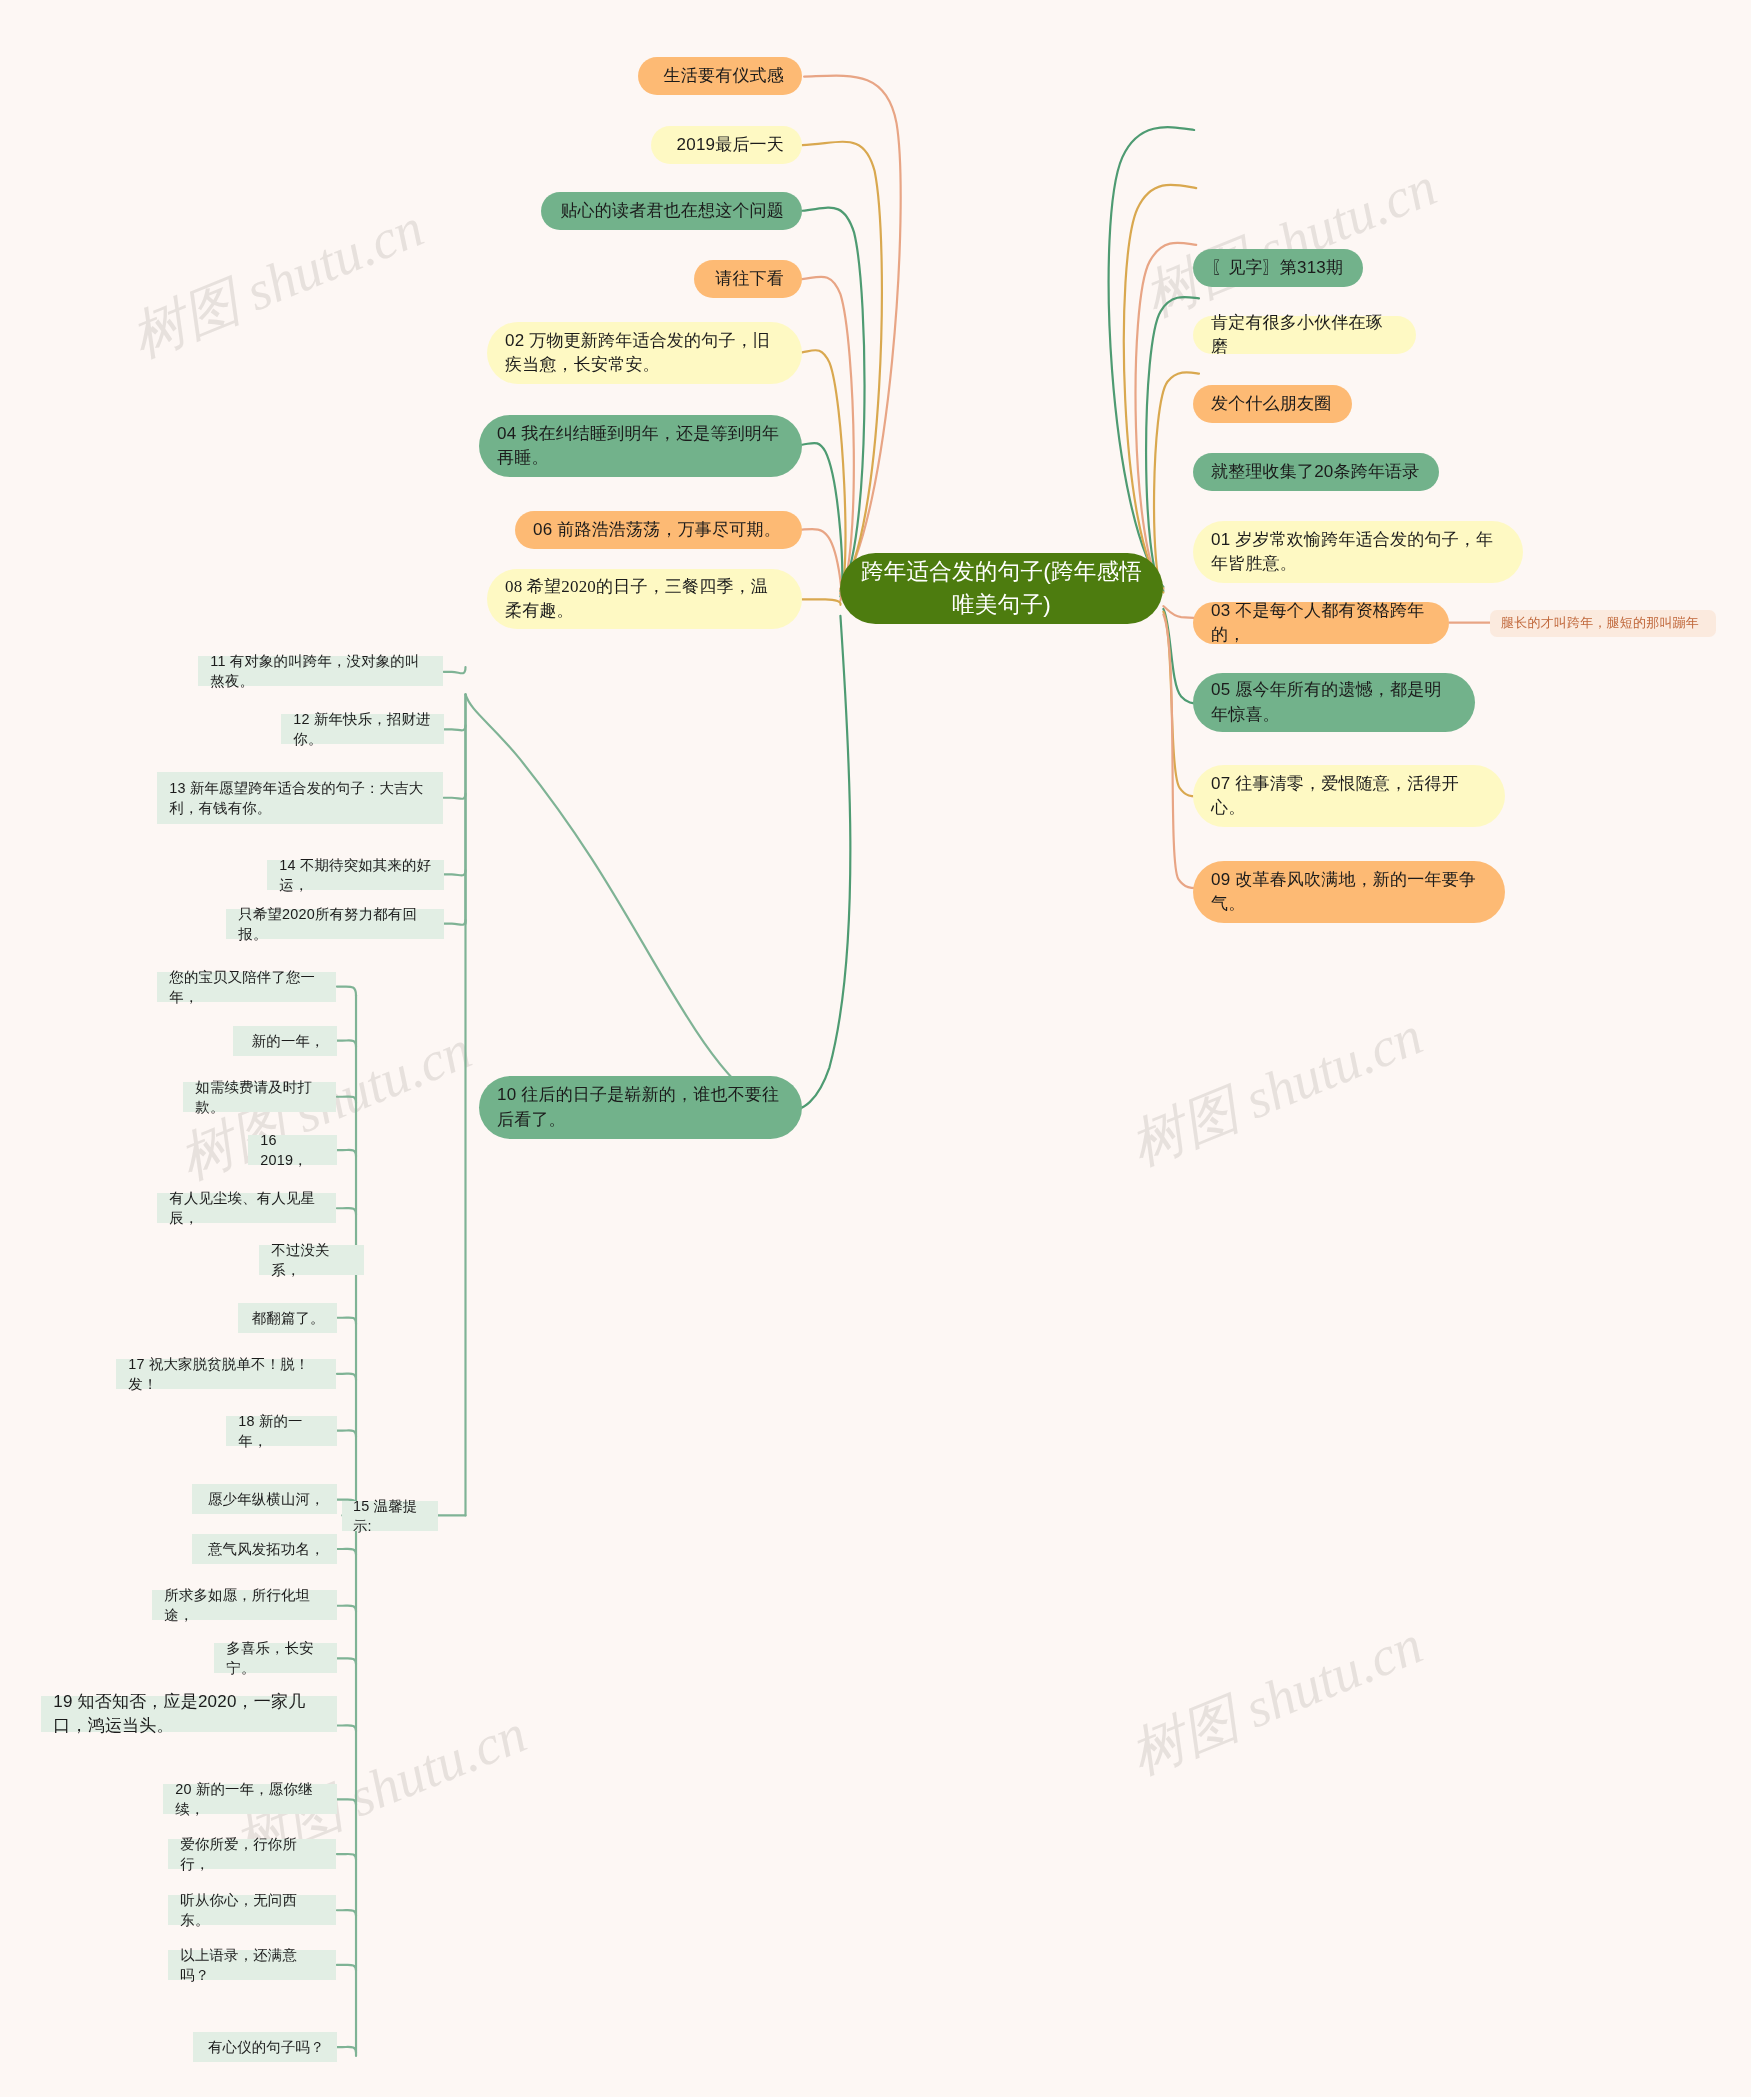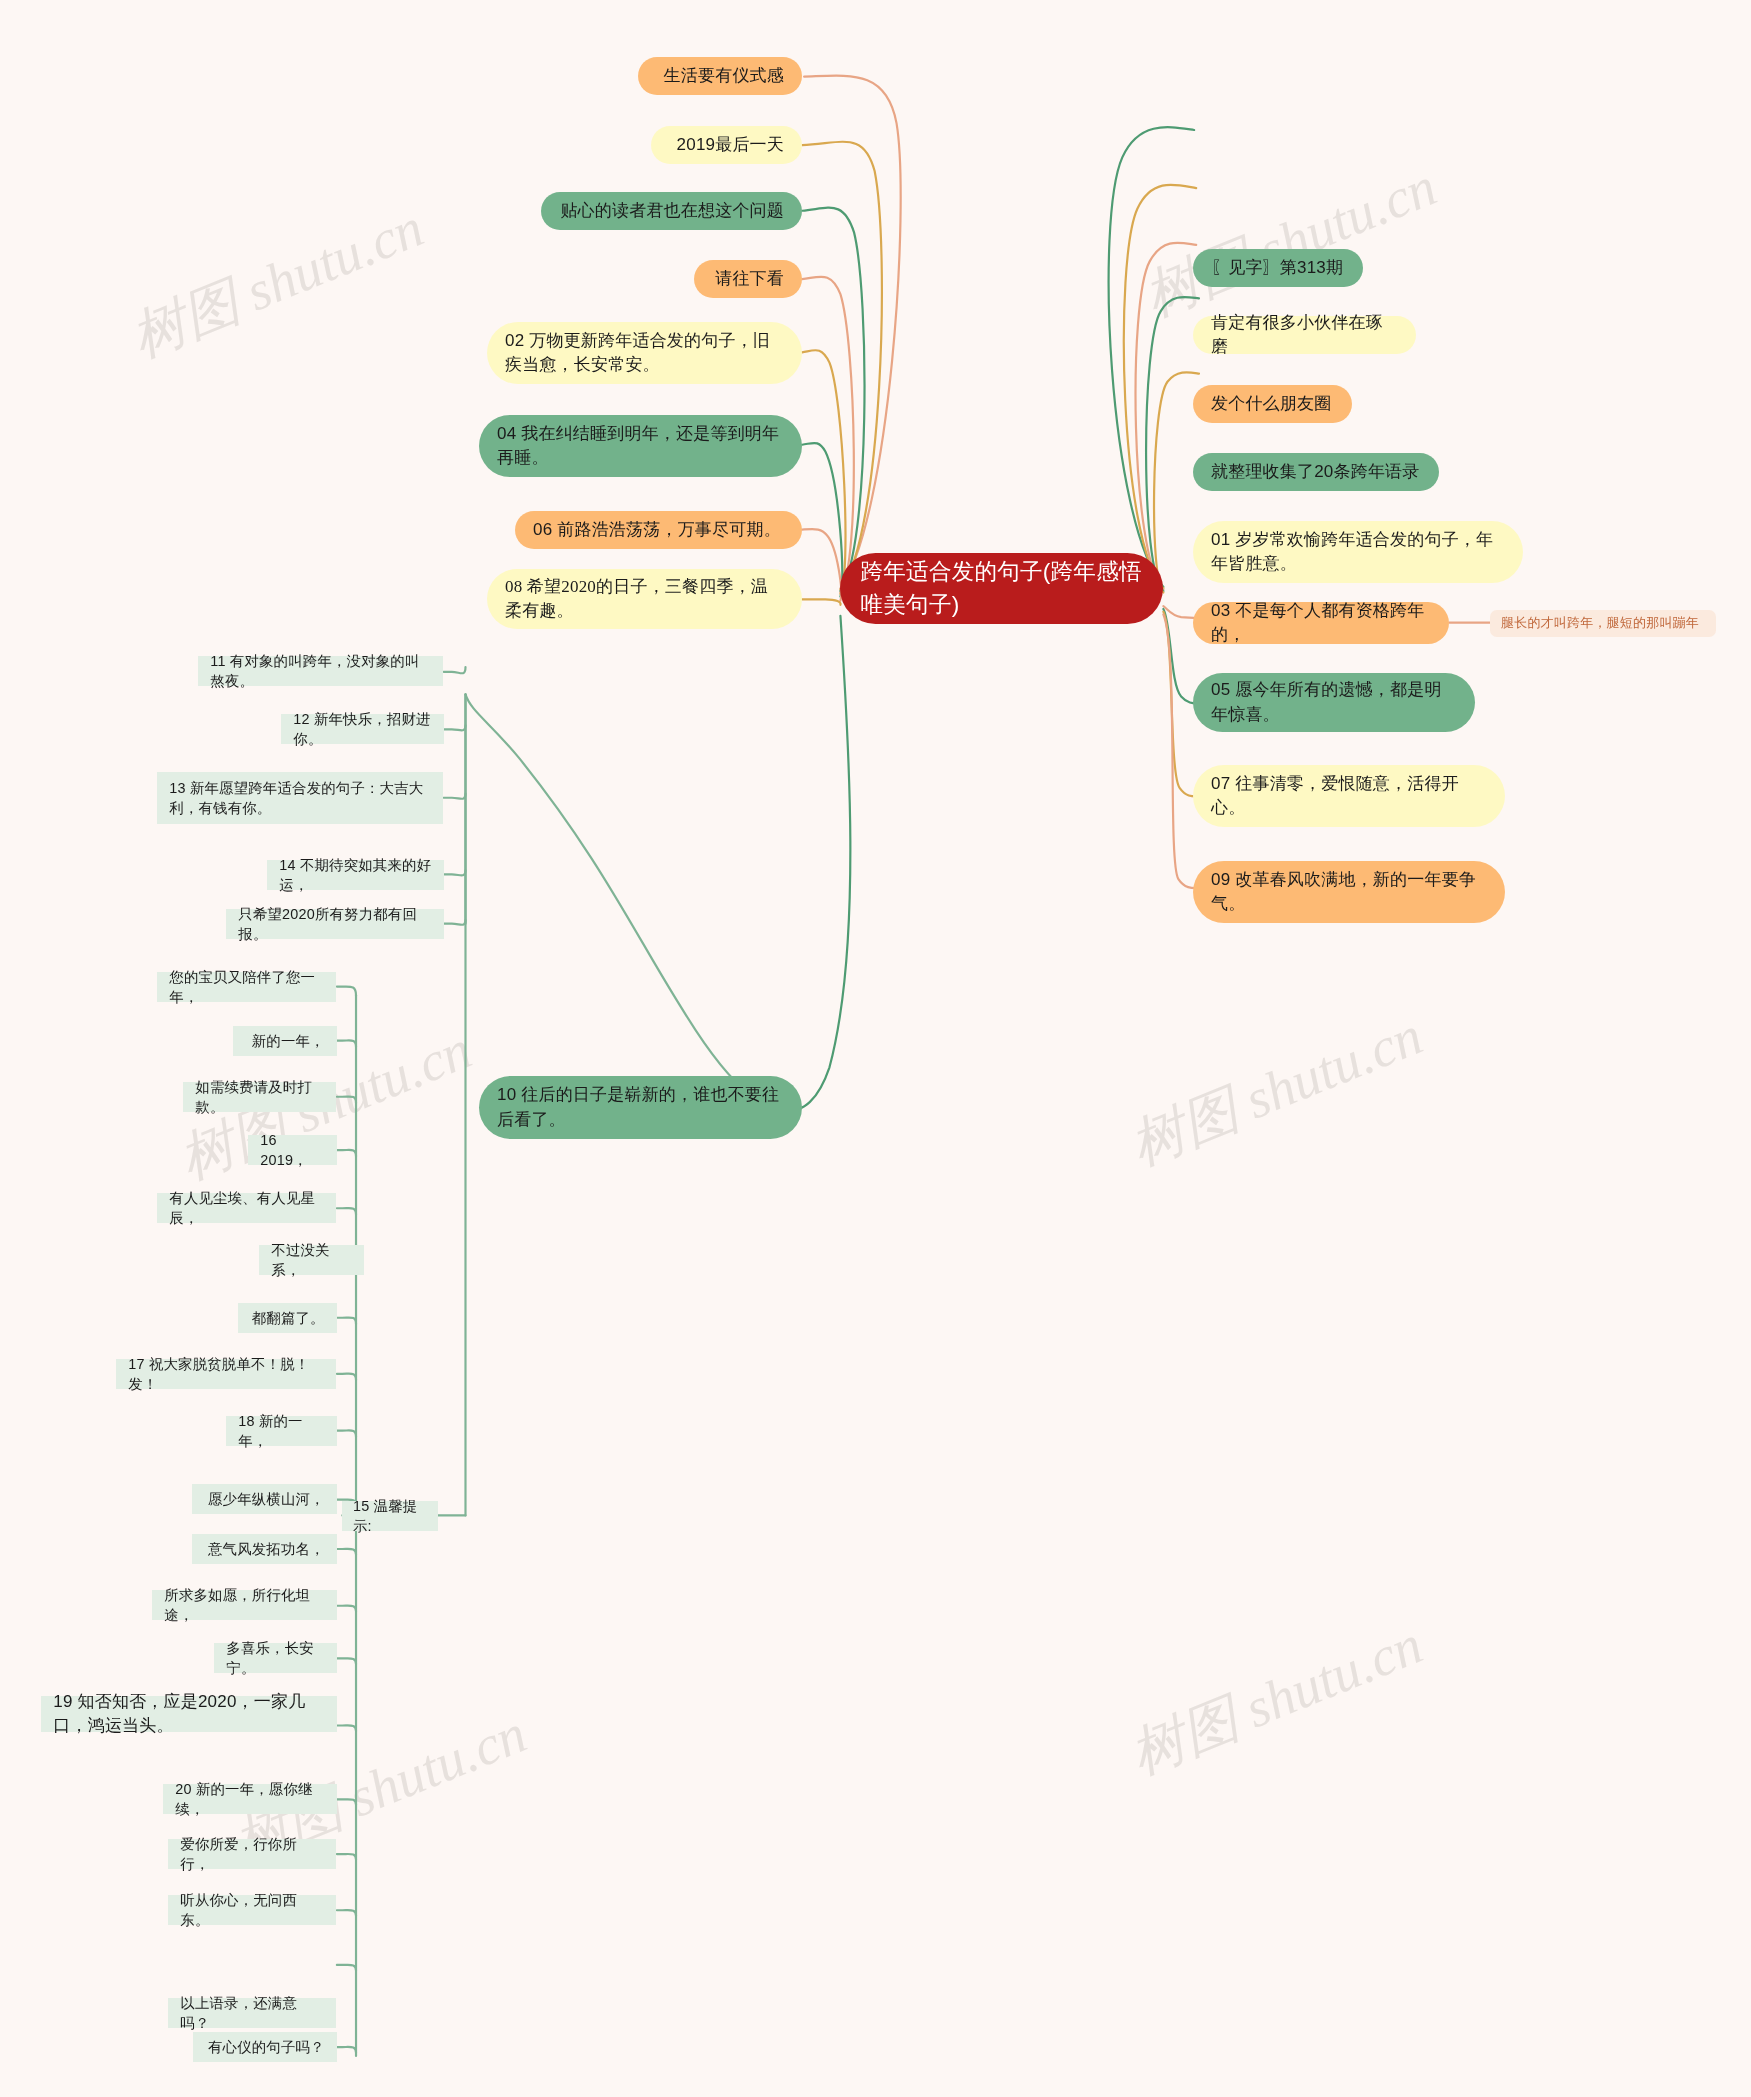--- a/index.html
+++ b/index.html
@@ -18,24 +18,24 @@
     display:flex;align-items:center;
     border-radius:684px;
     padding:9.6px 18px;
     line-height:1.42;
     color:#1b1b1b;
     font-size:17px;
     letter-spacing:0.2px;
     white-space:normal;
   }
   .node.center{
-    background:#b91c1c;color:#ffffff;
+    background:#4d7c0f;color:#ffffff;
     border-radius:38px;
     font-size:22.6px;
-    text-align:left;
+    text-align:center;
     justify-content:center;
     padding:15px 20.5px;
     line-height:1.45;
   }
   .c-green{background:#72b28b;}
   .c-amber{background:#fef9c3;}
   .c-peach{background:#fdba74;}
   .c-mint{background:#e2eee4;border-radius:0;}
   .c-palepeach{background:#fbeade;color:#c0673a;border-radius:6.8px;font-size:13px;}
   .node.leftal{justify-content:flex-start;}
@@ -204,18 +204,18 @@
   <div class="node c-mint ralign" style="left:214px;top:1643px;width:123px;height:30px;font-size:14.4px;padding:6.8px 12.3px;">多喜乐，长安宁。</div>
 
   <div class="node c-mint leftal" style="left:41px;top:1696px;width:296px;height:36px;font-size:17px;padding:6.8px 12.3px;">19 知否知否，应是2020，一家几口，鸿运当头。</div>
 
   <div class="node c-mint ralign" style="left:163px;top:1784px;width:174px;height:30px;font-size:14.4px;padding:6.8px 12.3px;">20 新的一年，愿你继续，</div>
 
   <div class="node c-mint ralign" style="left:168px;top:1839px;width:168px;height:30px;font-size:14.4px;padding:6.8px 12.3px;">爱你所爱，行你所行，</div>
 
   <div class="node c-mint ralign" style="left:168px;top:1895px;width:168px;height:30px;font-size:14.4px;padding:6.8px 12.3px;">听从你心，无问西东。</div>
 
-  <div class="node c-mint ralign" style="left:168px;top:1998px;width:168px;height:30px;font-size:14.4px;padding:6.8px 12.3px;">以上语录，还满意吗？</div>
+  <div class="node c-mint ralign" style="left:168px;top:1950px;width:168px;height:30px;font-size:14.4px;padding:6.8px 12.3px;">以上语录，还满意吗？</div>
 
   <div class="node c-mint ralign" style="left:193px;top:2032px;width:144px;height:30px;font-size:14.4px;padding:6.8px 12.3px;">有心仪的句子吗？</div>
 
 </div>
 
 
 </body></html>

